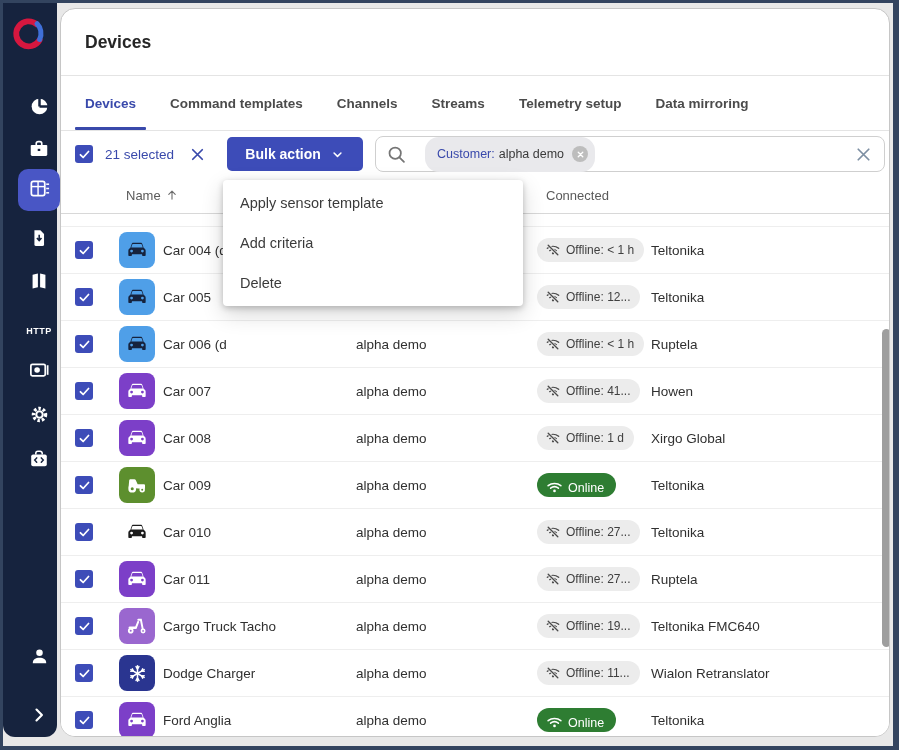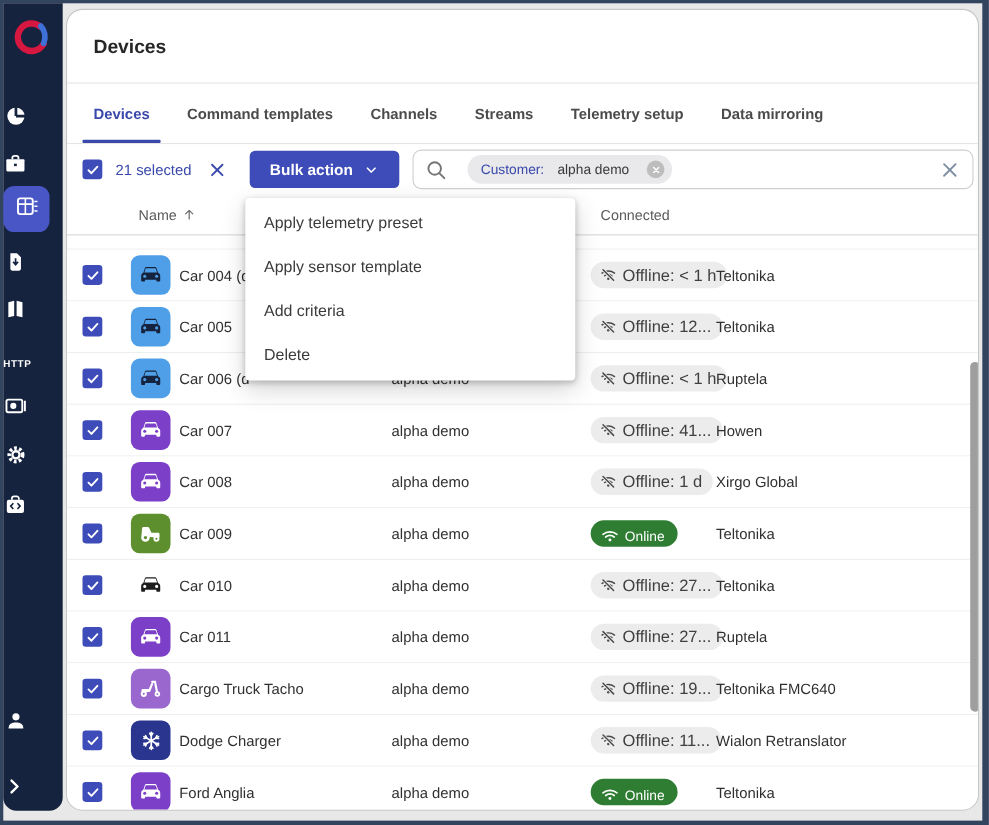--- a/index.html
+++ b/index.html
@@ -8,21 +8,21 @@
     background:#33445f;
     font-family:"Liberation Sans", sans-serif;
     -webkit-font-smoothing:antialiased;
   }
   .workspace{position:absolute;left:3px;top:3px;right:6px;bottom:4px;background:#e8e8e8;}
 
   
   .sidebar{position:absolute;left:0;top:0;width:54px;height:734px;background:#16233e;
            border-radius:0 0 12px 12px;z-index:5;}
   .logo-wrap{position:absolute;top:12px;left:0;width:54px;display:flex;justify-content:center;}
-  .side-item{position:absolute;left:0;width:54px;height:28px;display:flex;align-items:center;cursor:pointer;}
+  .side-item{position:absolute;left:9px;width:54px;height:28px;display:flex;align-items:center;justify-content:center;cursor:pointer;}
   .side-item.active{height:42px;}
   .side-item.active .active-box{width:42px;height:42px;background:#4956c5;border-radius:10px;
            display:flex;align-items:center;justify-content:center;}
   .http-text{color:#fff;font-size:9px;font-weight:700;letter-spacing:.5px;}
 
   
   .card{position:absolute;left:57px;top:5px;width:830px;height:729px;background:#fff;
         border:1px solid #c6c6c6;border-radius:15px;box-sizing:border-box;overflow:hidden;}
 
   .title-row{height:66px;display:flex;align-items:center;padding-left:24px;border-bottom:1px solid #e4e4e4;}
@@ -35,42 +35,42 @@
   .tab.active::after{content:'';position:absolute;left:-10px;right:-10px;bottom:0;height:3px;background:#3949ab;border-radius:1px;}
 
   .toolbar-row{height:46px;display:flex;align-items:center;padding-left:14px;box-sizing:border-box;}
   .checkbox{width:18px;height:18px;background:#3d4cb8;border-radius:3px;display:flex;align-items:center;justify-content:center;flex:none;cursor:pointer;}
   .sel-label{margin-left:12px;color:#3949ab;font-size:13.5px;}
   .clear-sel{margin-left:14px;display:flex;align-items:center;cursor:pointer;}
   .bulk-btn{margin-left:20px;width:136px;height:34px;background:#3d4cb8;border-radius:5px;color:#fff;
             font-size:14px;font-weight:700;display:flex;align-items:center;justify-content:center;gap:9px;cursor:pointer;flex:none;}
   .search-box{margin-left:12px;width:510px;height:36px;border:1px solid #cfcfcf;border-radius:8px;
               display:flex;align-items:center;padding:0 10px;box-sizing:border-box;cursor:text;}
-  .chip{margin-left:18px;height:26px;background:#e9e9ec;border-radius:14px;display:flex;align-items:center;
-        padding:0 7px 0 12px;font-size:12.5px;gap:12px;cursor:default;}
+  .chip{margin-left:18px;height:35px;background:#e9e9ec;border-radius:14px;display:flex;align-items:center;
+        padding:0 7px 0 12px;font-size:12.5px;gap:4px;cursor:default;}
   .chip .f{color:#3949ab;}
   .chip .v{color:#3a3a3a;}
   .chip-x{width:16px;height:16px;border-radius:50%;background:#bdbdbd;display:flex;align-items:center;justify-content:center;margin-left:4px;cursor:pointer;}
   .search-spacer{flex:1;}
   .search-clear{display:flex;align-items:center;cursor:pointer;}
 
   .table-header{height:37px;position:relative;border-bottom:1px solid #d8d8d8;box-sizing:border-box;
                 font-size:13px;color:#5a5a5a;font-weight:500;}
   .table-header .hcell{position:absolute;top:0;height:36px;display:flex;align-items:center;gap:4px;cursor:pointer;}
   .h-name{left:65px;} .h-conn{left:485px;} .h-model{left:590px;}
 
   .sliver{height:13px;border-bottom:1px solid #eee;box-sizing:border-box;}
 
   .row{height:47px;position:relative;border-bottom:1px solid #eee;box-sizing:border-box;background:#fff;}
   .row .checkbox{position:absolute;left:14px;top:14px;}
   .dev-icon{position:absolute;left:58px;top:5px;width:36px;height:36px;border-radius:8px;
             display:flex;align-items:center;justify-content:center;}
   .cell-name{position:absolute;left:102px;top:0;height:47px;display:flex;align-items:center;font-size:13.5px;color:#303030;white-space:nowrap;}
   .cell-customer{position:absolute;left:295px;top:0;height:47px;display:flex;align-items:center;font-size:13.5px;color:#303030;}
-  .badge{position:absolute;left:476px;top:11px;height:24px;border-radius:12px;display:flex;align-items:center;gap:5px;font-size:15px;white-space:nowrap;box-sizing:border-box;}
+  .badge{position:absolute;left:476px;top:11px;height:24px;border-radius:12px;display:flex;align-items:center;gap:5px;font-size:12px;white-space:nowrap;box-sizing:border-box;}
   .badge-offline{background:#ececec;color:#3f3f3f;padding:0 10px 0 8px;}
   .badge-online{background:#2e7d32;color:#fff;padding:5px 12px 0 9px;font-weight:500;font-size:12.5px;}
   .cell-model{position:absolute;left:590px;top:0;height:47px;display:flex;align-items:center;font-size:13.5px;color:#303030;white-space:nowrap;}
 
   
   .menu{position:absolute;left:162px;top:171px;width:300px;background:#fff;border-radius:4px;z-index:10;
         box-shadow:0 2px 6px rgba(0,0,0,.22), 0 8px 22px rgba(0,0,0,.16);padding:3px 0;}
   .menu-item{height:40px;display:flex;align-items:center;padding-left:17px;font-size:14.5px;color:#3b3b3b;cursor:pointer;box-sizing:border-box;}
   .menu-item.hl{margin:0 5px;padding-left:12px;border-radius:6px;box-shadow:inset 0 0 0 2px #7bd9e7;}
 
@@ -595,20 +595,19 @@
                 <circle cx="12" cy="16.8" r="1.9" fill="#ffffff"></circle>
               </svg>
             </span>
             <span>Online</span>
           </span>
           <span class="cell-model">Teltonika</span>
         </div>
       </div>
 
     <div class="menu" id="bulk-menu">
-        <div class="menu-item">Apply telemetry preset</div>
         <div class="menu-item">Apply sensor template</div>
         <div class="menu-item">Add criteria</div>
         <div class="menu-item">Delete</div>
       </div>
     <div class="scroll-thumb"></div>
   </main>
 </div>
 
 </body></html>

